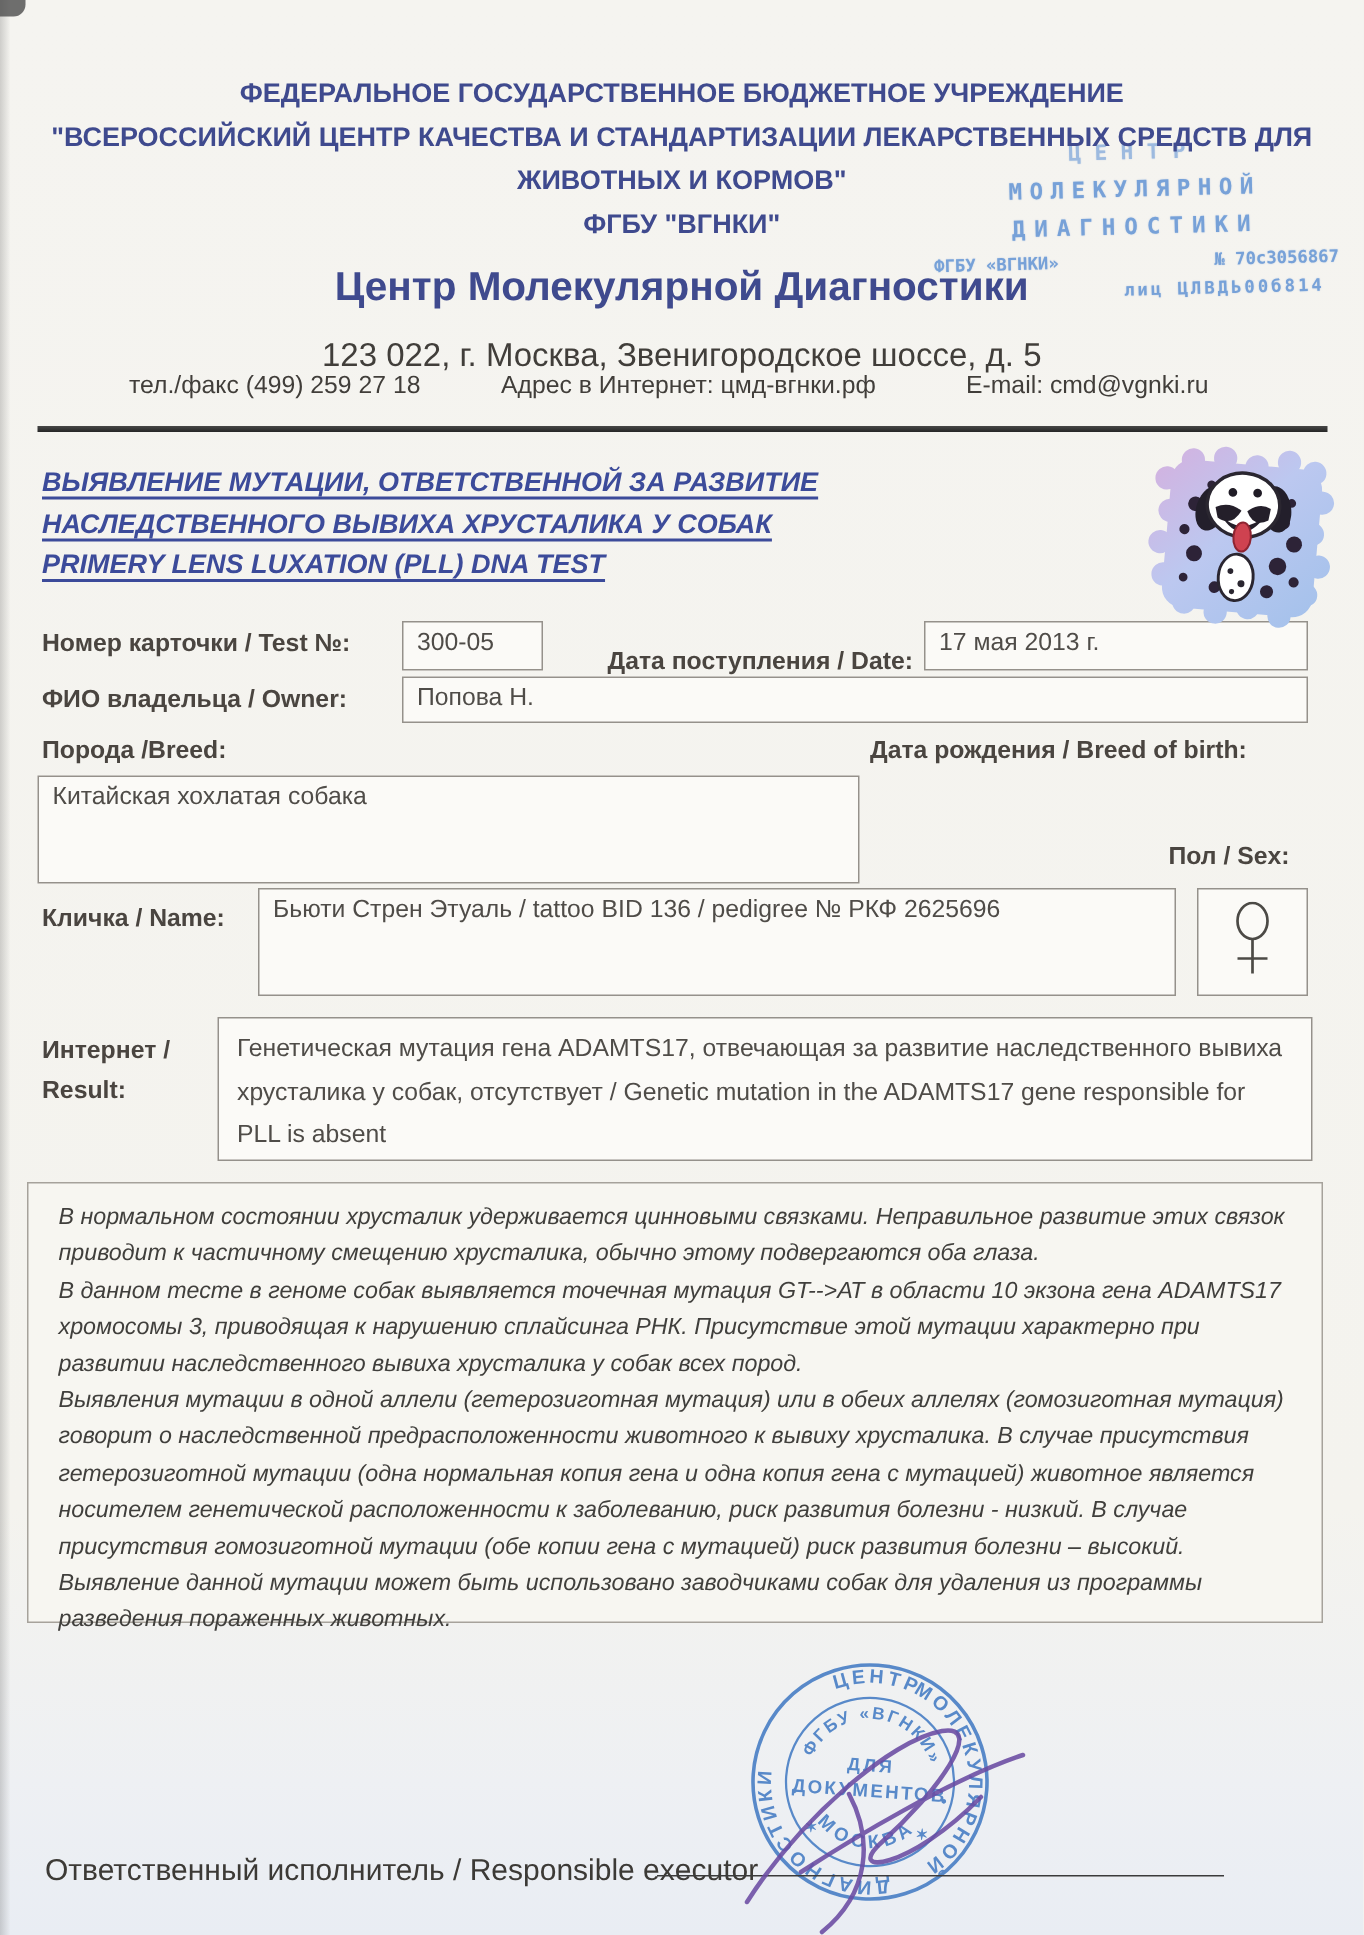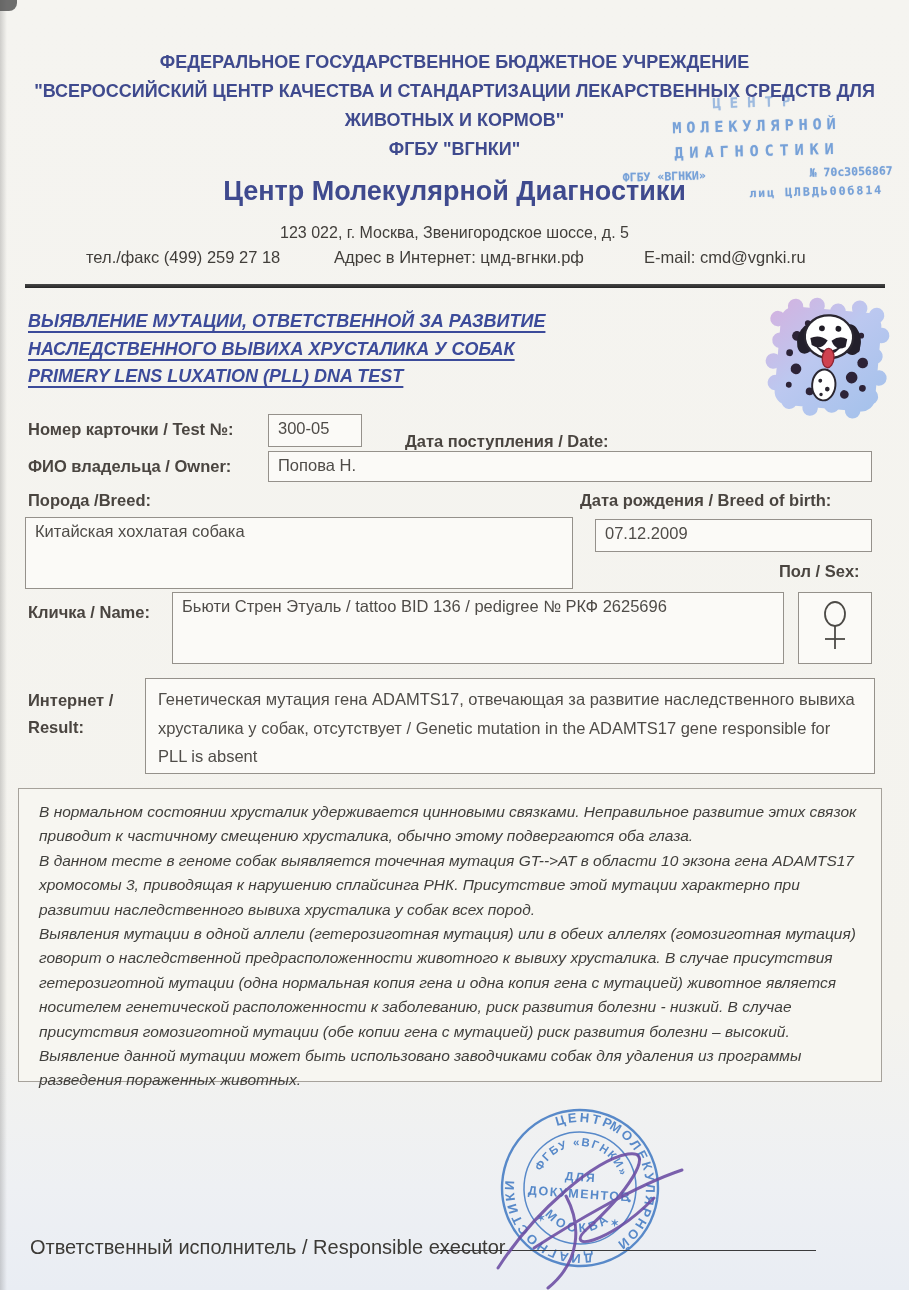--- a/index.html
+++ b/index.html
@@ -20,21 +20,21 @@
   .corner-mark{
     position:absolute;left:0;top:0;width:17px;height:11px;
     background:#4c4c4c;opacity:.8;border-radius:0 0 8px 0;z-index:6;
   }
   
   .org-header{position:absolute;left:0;top:48px;width:909px;text-align:center;
     color:#3f4a8e;font-weight:bold;font-size:18px;line-height:29px;z-index:2;}
   .center-name{position:absolute;left:0;top:176px;width:909px;text-align:center;
     color:#3f4a8e;font-weight:bold;font-size:27px;z-index:2;}
   .address-line{position:absolute;left:0;top:224px;width:909px;text-align:center;
-    color:#413e3a;font-size:16px;}
+    color:#413e3a;font-size:22px;}
   .contacts{position:absolute;left:0;top:248px;width:909px;color:#413e3a;font-size:16.5px;}
   .contacts .phone{position:absolute;left:86px;}
   .contacts .web{position:absolute;left:334px;}
   .contacts .email{position:absolute;left:644px;}
   .head-rule{position:absolute;left:25px;top:284px;width:860px;height:4px;
     background:linear-gradient(180deg,#474747,#262626);}
   
   .ink-stamp{
     position:absolute;left:618px;top:94px;width:278px;z-index:1;
     color:#6d9bd6;font-family:"DejaVu Sans Mono",monospace;font-weight:bold;
@@ -166,28 +166,28 @@
           <path d="M52,50 Q67,64 83,48 Q68,72 52,50 Z" fill="#241f2a"></path>
           <ellipse cx="68" cy="64" rx="6" ry="10" fill="#cf4250" stroke="#8e2431" stroke-width="1.4"></ellipse>
         </g>
       </g>
     </svg>
   </div>
 
   <div class="lbl" style="left:28px;top:420px;">Номер карточки / Test №:</div>
   <div class="box" style="left:268px;top:414px;width:94px;height:33px;">300-05</div>
   <div class="lbl" style="left:405px;top:432px;">Дата поступления / Date:</div>
+  <div class="box" style="left:616px;top:414px;width:256px;height:33px;">17 мая 2013 г.</div>
 
   <div class="lbl" style="left:28px;top:457px;">ФИО владельца / Owner:</div>
   <div class="box" style="left:268px;top:451px;width:604px;height:31px;">Попова Н.</div>
 
   <div class="lbl" style="left:28px;top:491px;">Порода  /Breed:</div>
   <div class="lbl" style="left:580px;top:491px;">Дата рождения / Breed of birth:</div>
   <div class="box top-align" style="left:25px;top:517px;width:548px;height:72px;">Китайская хохлатая собака</div>
-  <div class="box" style="left:595px;top:519px;width:277px;height:33px;">07.12.2009</div>
 
   <div class="lbl" style="left:779px;top:562px;">Пол / Sex:</div>
 
   <div class="lbl" style="left:28px;top:603px;">Кличка / Name:</div>
   <div class="box top-align" style="left:172px;top:592px;width:612px;height:72px;">Бьюти Стрен Этуаль / tattoo BID 136 / pedigree № РКФ 2625696</div>
   <div class="box sex-box" style="left:798px;top:592px;width:74px;height:72px;">
     <svg width="36" height="52" viewBox="0 0 36 52">
       <g fill="none" stroke="#4c4a46" stroke-width="1.8">
         <ellipse cx="18" cy="13" rx="10" ry="12"></ellipse>
         <line x1="18" y1="25" x2="18" y2="48"></line>

